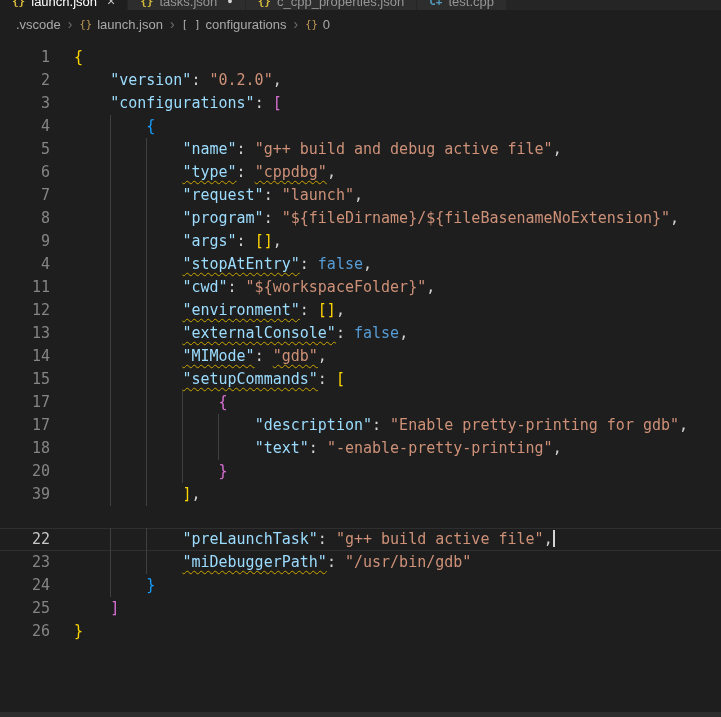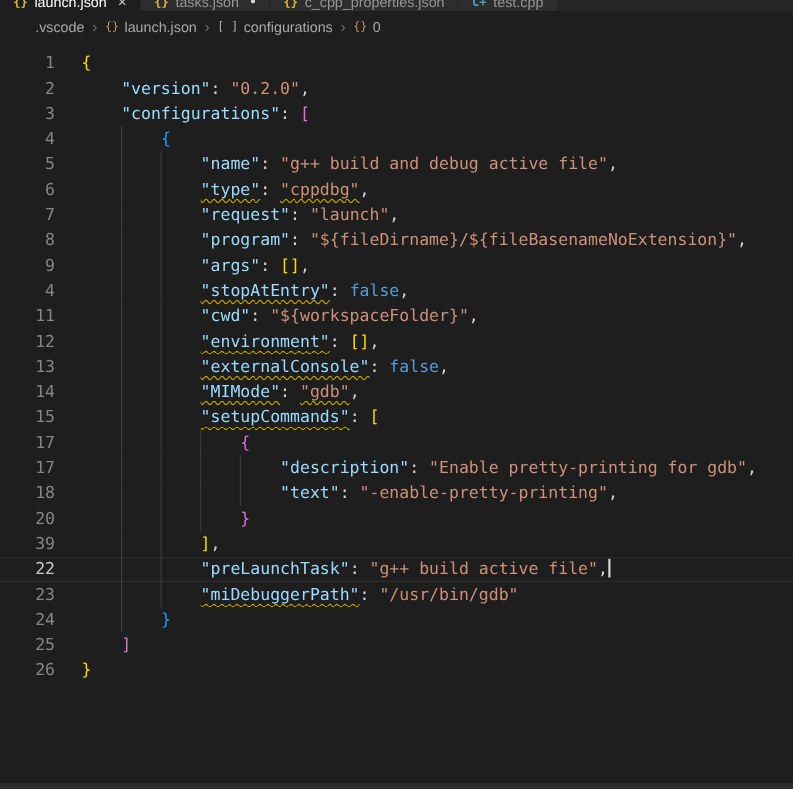--- a/index.html
+++ b/index.html
@@ -11,31 +11,31 @@
   .tab { display:flex; align-items:center; gap:6px; height:36px; margin-top:-17px;
          padding:0 12px; background:#2d2d2d; color:#969696; font-size:13px;
          border-right:1px solid #252526; white-space:nowrap; cursor:pointer; }
   .tab.active { background:#1e1e1e; color:#ffffff; }
   .ticon { color:#d7ba3a; font-family:"DejaVu Sans Mono", monospace; font-size:11px; font-weight:bold; }
   .ticon.cpp { color:#519aba; font-weight:bold; }
   .close { font-size:14px; color:#c5c5c5; margin-left:4px; }
   .dot { font-size:9px; color:#d0d0d0; margin-left:4px; }
 
   
-  .breadcrumb { display:flex; align-items:center; height:28px; padding-left:32px;
+  .breadcrumb { display:flex; align-items:center; height:28px; padding-left:16px;
                 font-size:13px; color:#a9a9a9; gap:7px; background:#1e1e1e; }
   .crumb { display:flex; align-items:center; gap:5px; cursor:pointer; }
   .bsep { color:#6e6e6e; font-size:14px; line-height:1; }
   .bicon { font-family:"DejaVu Sans Mono", monospace; font-size:10.5px; color:#c09a54; }
   .bicon.array { color:#b5b5b5; }
 
   
   #code-area { padding-top:8px; font-family:"DejaVu Sans Mono", monospace; font-size:15px; }
   .line { display:flex; height:23px; line-height:23px; white-space:pre; }
-  .line.current { box-shadow: inset 0 1px 0 #2f2f32, inset 0 -1px 0 #2f2f32; }
+  .line.current { box-shadow: inset 0 1px 0 #2f2f32, inset 0 -1px 0 #2f2f32; margin-top: 22px; }
   .ln { flex:0 0 50px; text-align:right; color:#858585; margin-right:24px; }
   .line.current .ln { color:#c6c6c6; }
   .code { position:relative; flex:1; }
   .guide { position:absolute; top:0; bottom:0; width:1px; background:#404040; }
 
   .k    { color:#9cdcfe; }
   .s    { color:#ce9178; }
   .bool { color:#569cd6; }
   .p    { color:#d4d4d4; }
   .b1   { color:#ffd700; }

